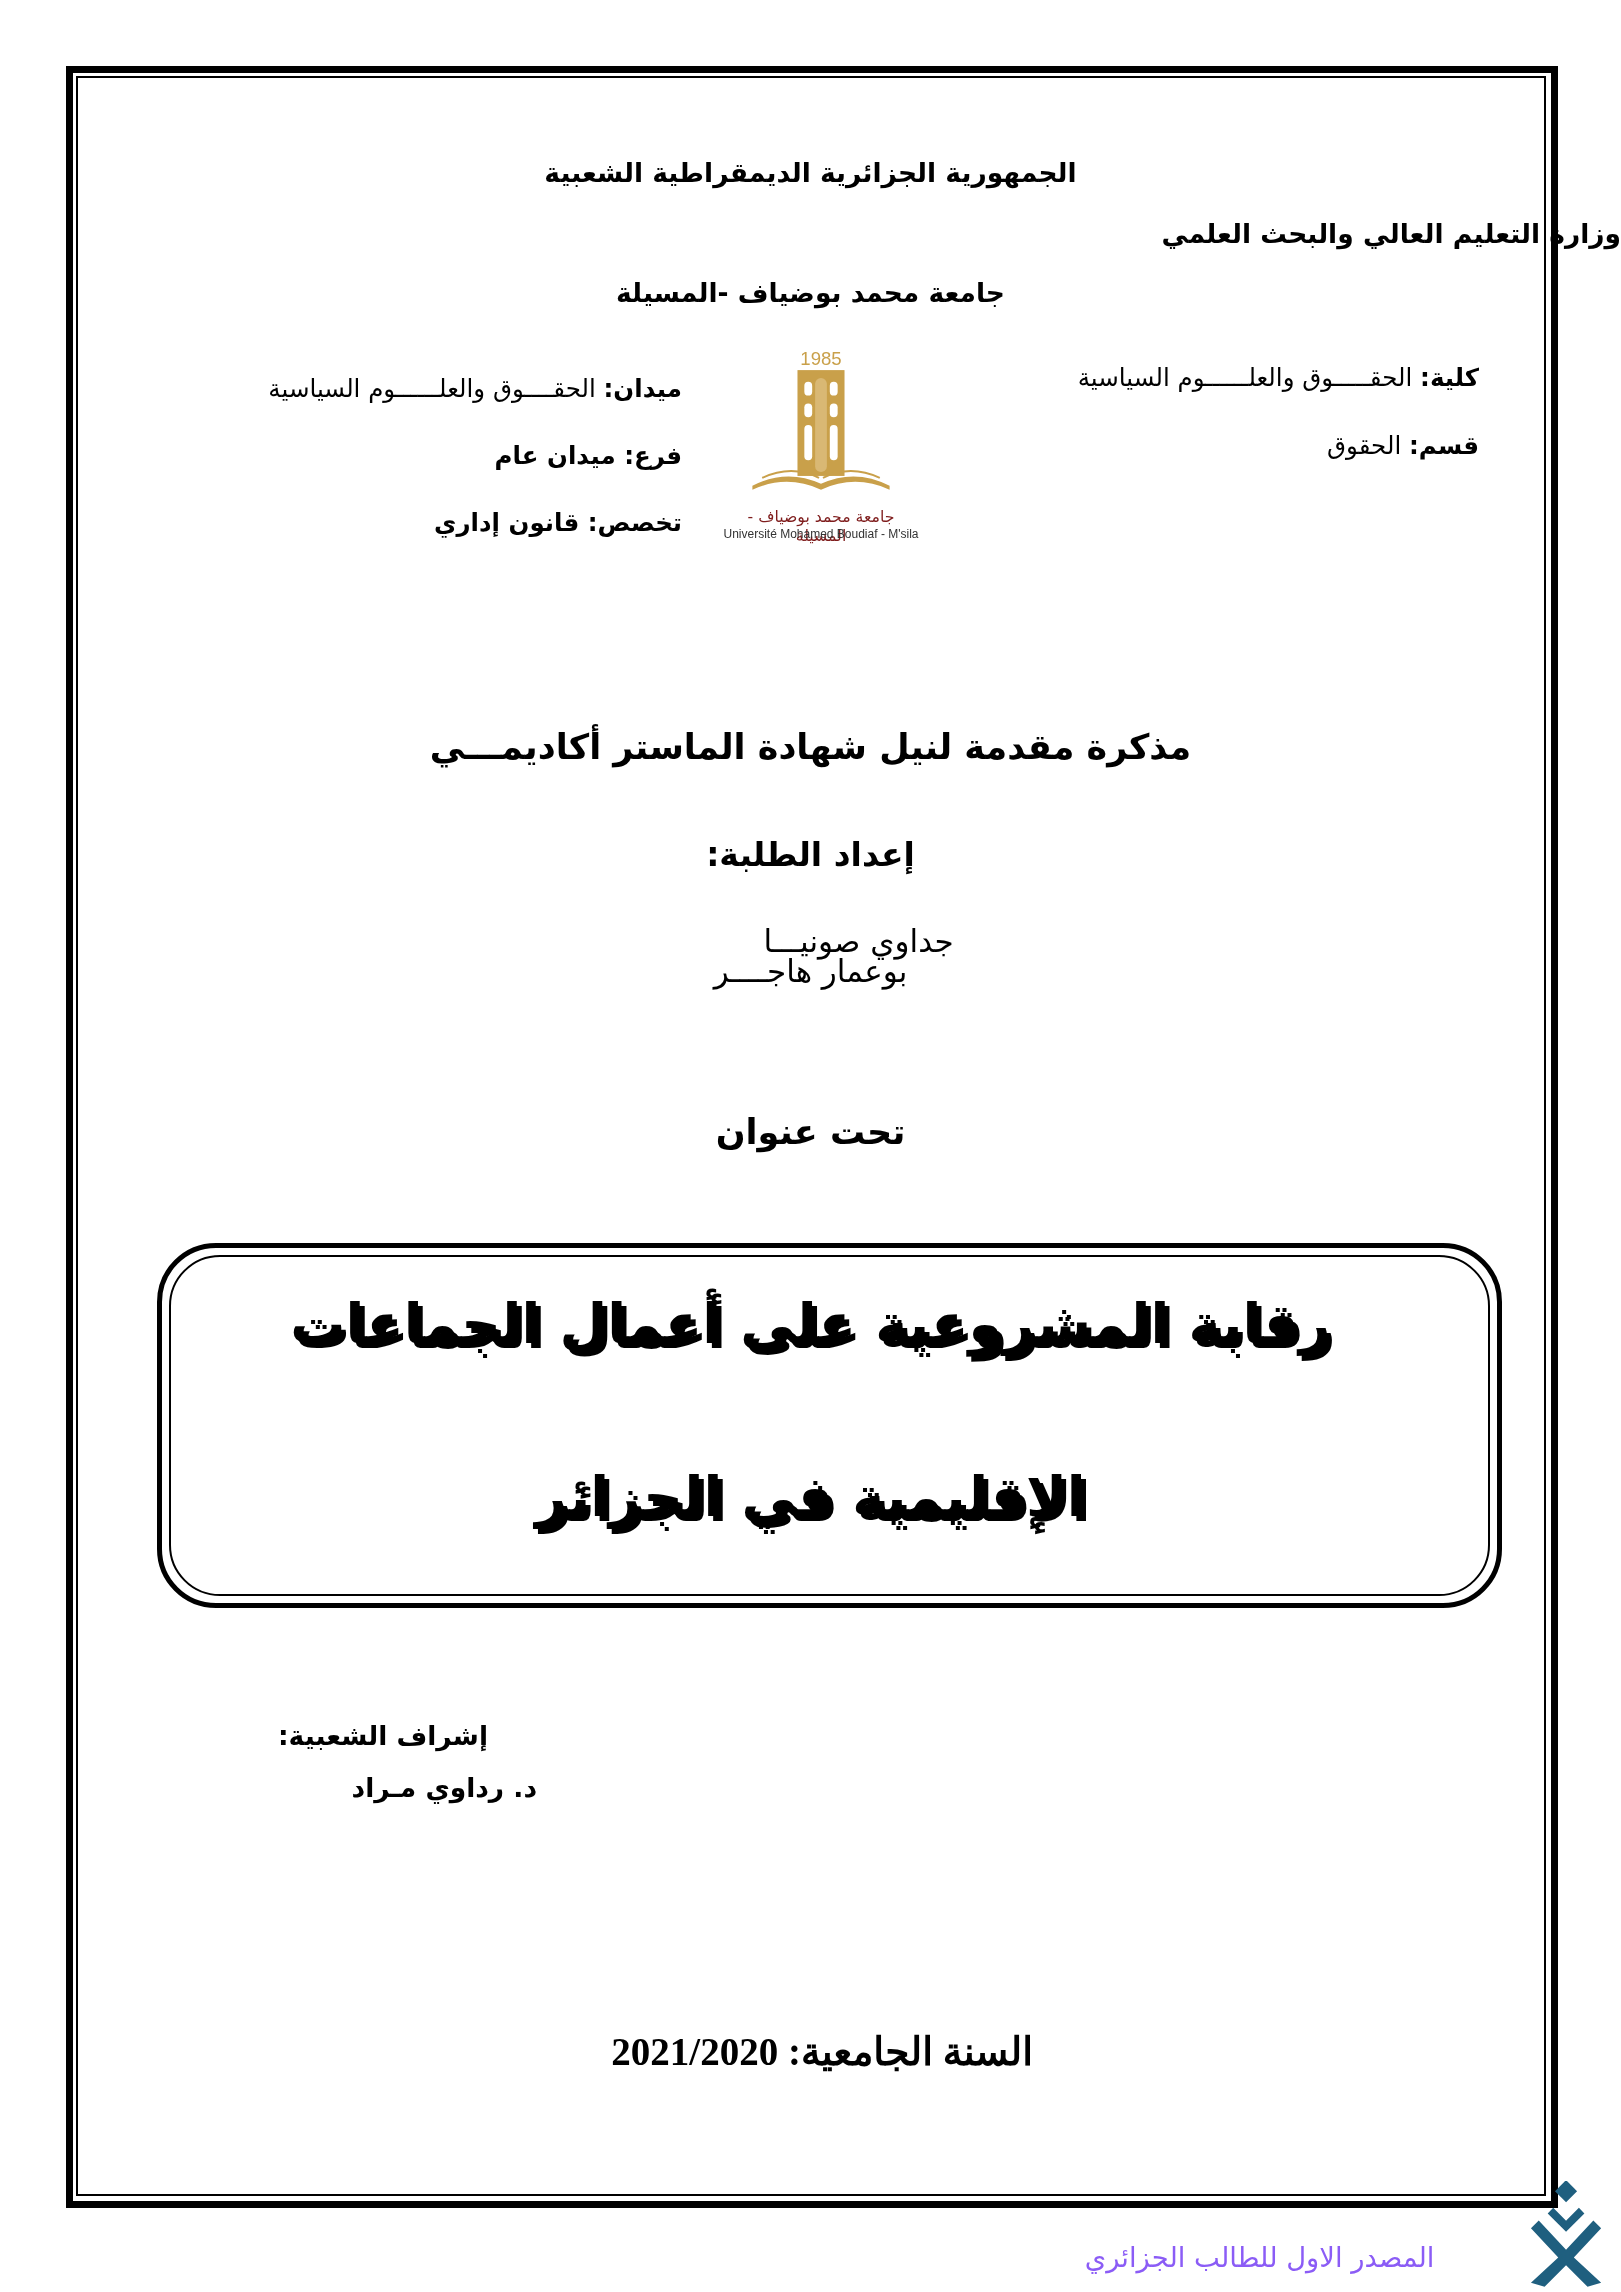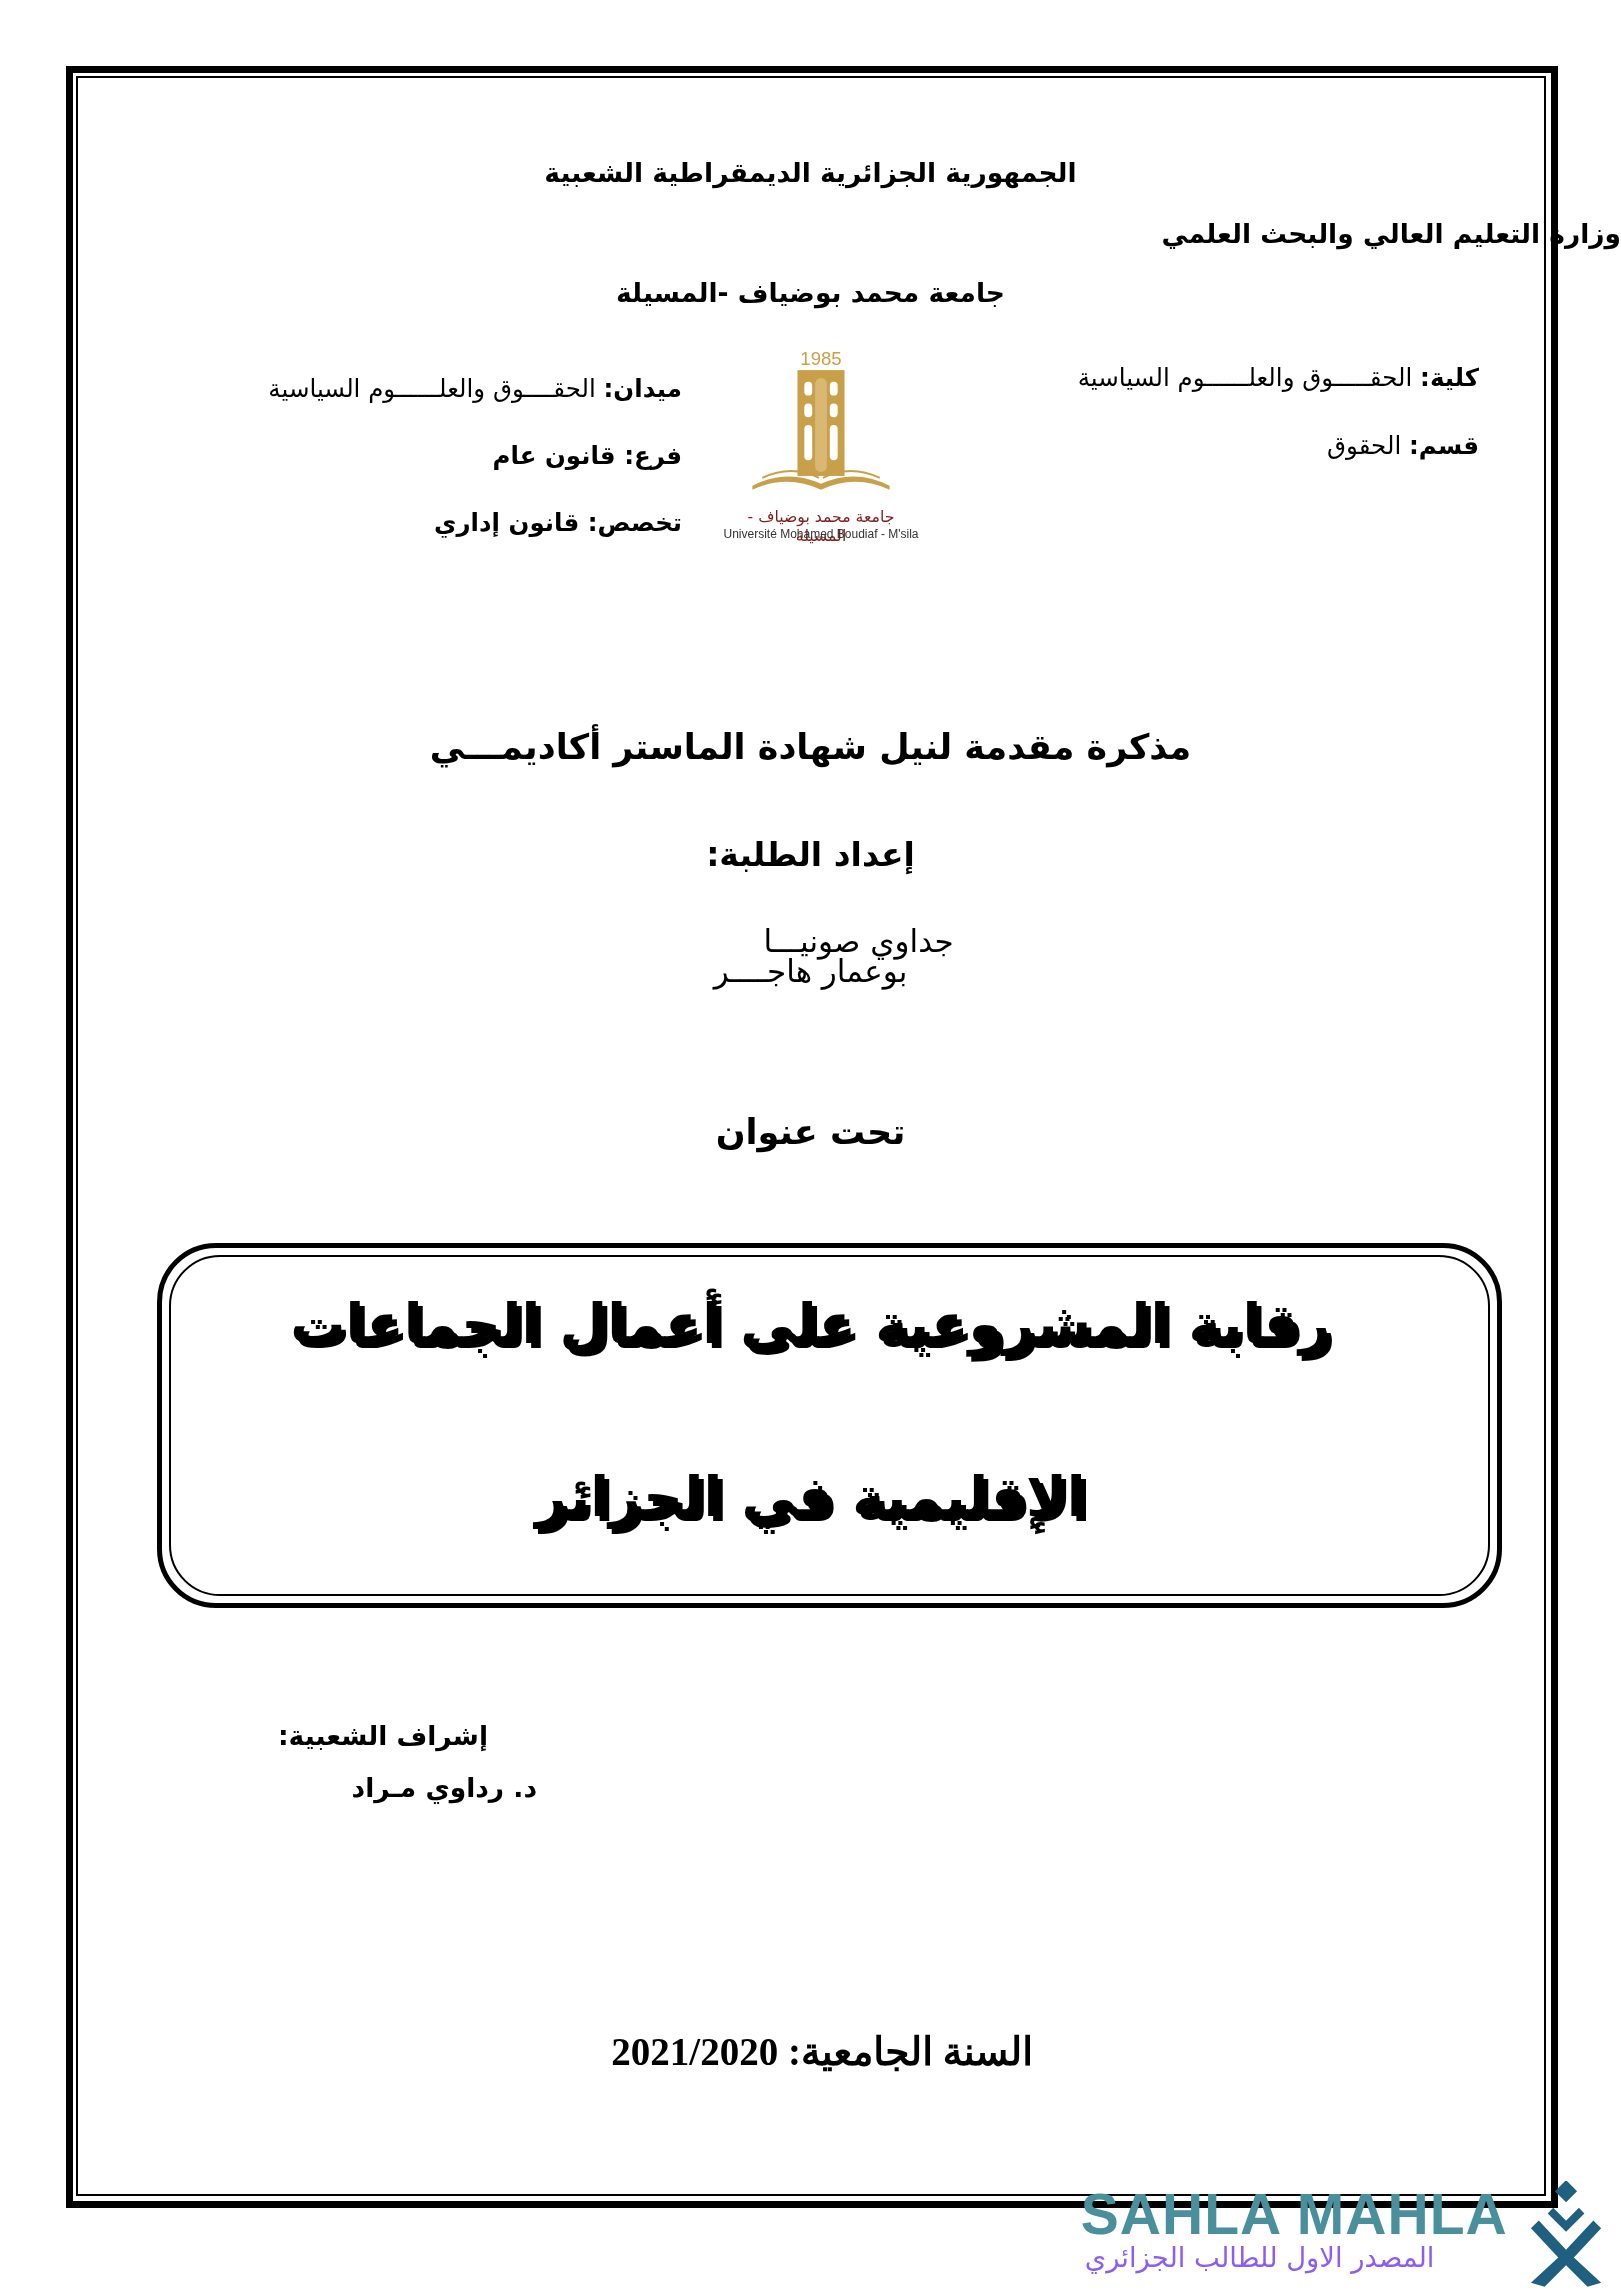--- a/index.html
+++ b/index.html
@@ -79,21 +79,21 @@
   <div class="logo-caption-ar">جامعة محمد بوضياف - المسيلة</div>
   <div class="logo-caption-fr">Université Mohamed Boudiaf - M'sila</div>
 </div>
 
 <div class="abs rtl side" style="right:939px; top:374px;">
   <span class="lbl">ميدان:</span>
   <span>الحقــــوق والعلــــــوم السياسية</span>
 </div>
 <div class="abs rtl side b" style="right:939px; top:441px;">
   <span class="lbl">فرع:</span>
-  <span>قانون عام</span>
+  <span>ميدان عام</span>
 </div>
 <div class="abs rtl side b" style="right:939px; top:508px;">
   <span class="lbl">تخصص:</span>
   <span>قانون إداري</span>
 </div>
 
 <div class="center-line rtl sub" style="top:727px;">مذكرة مقدمة لنيل شهادة الماستر أكاديمـــي</div>
 <div class="center-line rtl sub" style="top:835px; font-size:33px;">إعداد الطلبة:</div>
 <div class="center-line rtl names" style="top:923px;padding-left:48px;">جداوي صونيـــا</div>
 <div class="center-line rtl names" style="top:953px;">بوعمار هاجــــر</div>
@@ -106,21 +106,20 @@
 
 <div class="abs rtl sup" style="right:1133px; top:1720px;">إشراف الشعبية:</div>
 <div class="abs rtl sup" style="right:1084px; top:1772px;">د. رداوي مـراد</div>
 
 <div class="abs rtl year" style="right:588px; top:2029px;">
   <span>السنة الجامعية:</span>
   <span>2021/2020</span>
 </div>
 
 <div class="wm">
-  <div class="wm-text">SAHLA MAHLA</div>
   <div class="wm-sub">المصدر الاول للطالب الجزائري</div>
   <svg width="78" height="108" viewBox="0 0 80 110" style="position:absolute;left:456px;top:0;">
     <rect x="30" y="2" width="16" height="16" transform="rotate(45 38 10)" fill="#1f5f7f"></rect>
     <path d="M10 40 L38 70 L66 40 L74 48 L46 78 L74 104 L60 108 L38 86 L16 108 L2 104 L30 78 L2 48 Z" fill="#1f5f7f"></path>
     <path d="M22 30 L38 46 L54 30" stroke="#1f5f7f" stroke-width="8" fill="none"></path>
   </svg>
 </div>
 
 
 </body></html>

